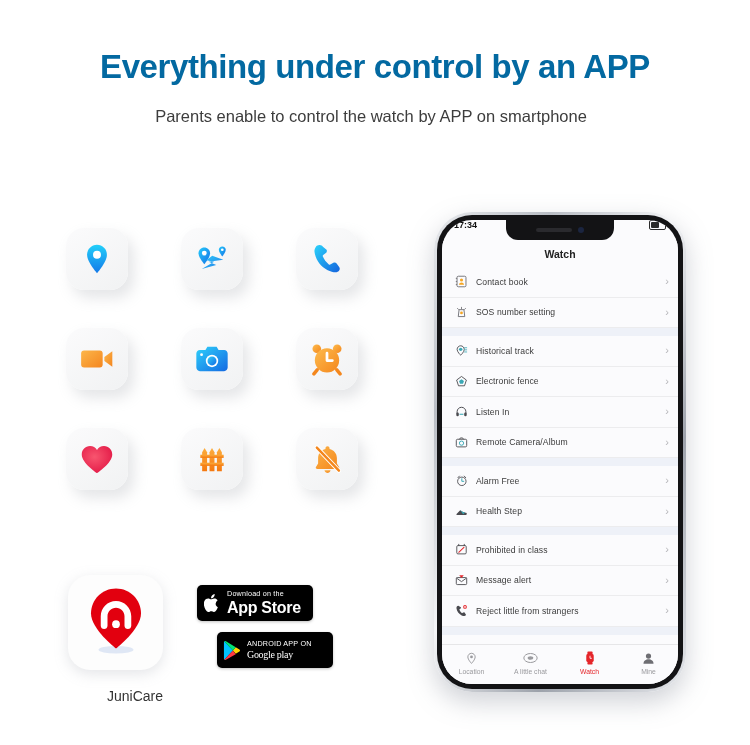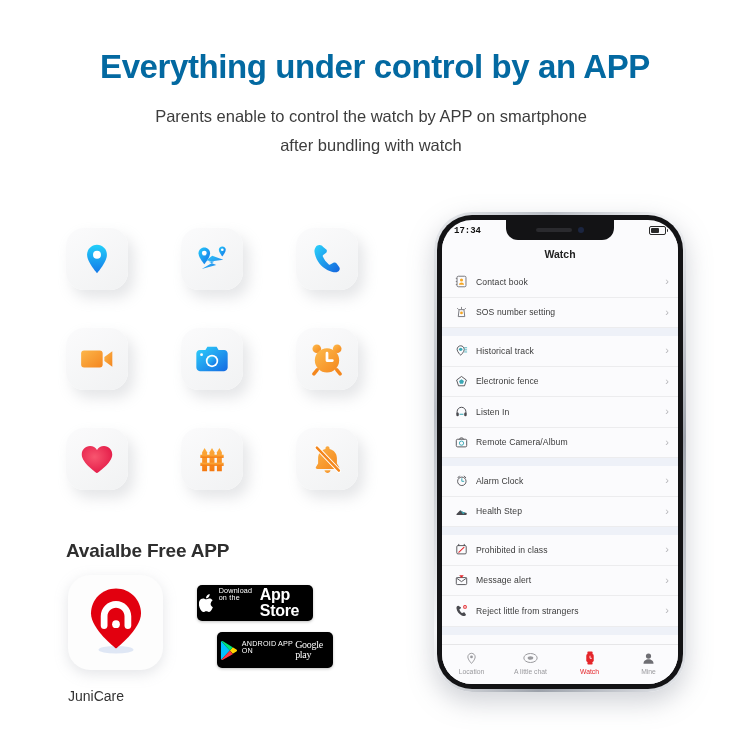--- a/index.html
+++ b/index.html
@@ -52,34 +52,34 @@
   }
   .app-icon-box{
     position:absolute;left:68px;top:575px;
     width:95px;height:95px;border-radius:22px;
     background:#fdfdfd;
     box-shadow:0 4px 14px rgba(150,155,165,0.26);
     display:flex;align-items:center;justify-content:center;
   }
   .app-icon-label{
     position:absolute;left:68px;top:688px;width:95px;
-    text-align:left;font-size:14px;color:#333;
+    text-align:right;font-size:14px;color:#333;
   }
 
   .badge{
     position:absolute;left:197px;
     width:116px;height:36px;border-radius:5px;
     background:#000;color:#fff;
     display:flex;align-items:center;
     box-shadow:0 1px 3px rgba(0,0,0,0.25);
   }
   .badge-appstore{top:585px;}
   .badge-googleplay{top:632px;margin-left:20px;}
   .badge .glyph{width:30px;display:flex;align-items:center;justify-content:center;}
-  .badge .txt{display:flex;flex-direction:row;justify-content:flex-start;line-height:1;}
+  .badge .txt{display:flex;flex-direction:column;justify-content:flex-start;line-height:1;}
   .badge .txt .small{font-size:7.2px;letter-spacing:0.2px;margin-bottom:2px;}
   .badge .txt .big{font-size:16px;font-weight:bold;letter-spacing:-0.3px;}
   .badge .txt .big.gp{font-size:10px;font-weight:normal;font-family:"Liberation Serif",serif;}
 
   
   .phone{
     position:absolute;left:434px;top:212px;
     width:252px;height:480px;
     border-radius:38px;
     background:linear-gradient(120deg,#e9ebee 0%,#b9bdc4 22%,#f4f5f7 46%,#9da2ab 72%,#e6e8ec 100%);
@@ -106,24 +106,24 @@
     position:absolute;left:50%;transform:translateX(-50%);top:0;
     width:108px;height:20px;background:#131315;
     border-bottom-left-radius:12px;border-bottom-right-radius:12px;
     z-index:5;display:flex;align-items:center;justify-content:center;gap:6px;
   }
   .notch .speaker{width:36px;height:3.5px;background:#2a2a2e;border-radius:2px;}
   .notch .cam{width:6px;height:6px;border-radius:50%;background:#1b2540;}
 
   .statusbar{
     height:21px;flex:0 0 21px;
-    display:flex;align-items:center;justify-content:space-between;
+    display:flex;justify-content:space-between;
     padding:0 12px;box-sizing:border-box;
     font-size:9px;font-weight:bold;color:#111;
-    position:relative;z-index:6;font-family:Liberation Mono, monospace;
+    position:relative;z-index:6;
   }
   .batt{width:15px;height:7.5px;border:1px solid #2a2a2a;border-radius:2px;position:relative;}
   .batt::after{content:"";position:absolute;right:-3px;top:2px;width:1.5px;height:3px;background:#2a2a2a;border-radius:0 1px 1px 0;}
   .batt i{position:absolute;left:1px;top:1px;bottom:1px;width:8px;background:#2a2a2a;border-radius:1px;display:block;}
 
   .nav-title{
     flex:0 0 26px;height:26px;
     display:flex;align-items:center;justify-content:center;
     font-size:10.5px;font-weight:bold;color:#222;
     background:#fbfbfd;
@@ -157,21 +157,20 @@
   .tab.active{color:#e5252a;}
 </style>
 </head>
 <body>
 
 <div class="page">
 
   <div class="headline">Everything under control by an APP</div>
   <div class="subline">
     <div>Parents enable to control the watch by APP on smartphone</div>
-    <div>after bundling with watch</div>
   </div>
 
   <div class="icon-grid">
 
     <div class="tile">
       <span>
       <svg width="34" height="34" viewBox="0 0 24 24">
         <defs>
               <linearGradient id="gblue1" x1="0" y1="0" x2="0" y2="1">
           <stop offset="0" stop-color="#22cffa"></stop>
@@ -309,21 +308,20 @@
             </defs>
         <path fill="url(#gor4)" d="M13 2.6c-.9 0-1.6.7-1.6 1.6v.6C8 5.5 5.6 8.4 5.6 11.9v4.3L3.9 19c-.4.6 0 1.4.8 1.4h16.6c.8 0 1.2-.8.8-1.4l-1.7-2.8v-4.3c0-3.5-2.4-6.4-5.8-7.1v-.6c0-.9-.7-1.6-1.6-1.6z"></path>
         <path fill="url(#gor4)" d="M10.6 21.5c.3 1.3 1.4 2.2 2.4 2.2s2.1-.9 2.4-2.2z"></path>
         <path d="M4.6 3.6L22 21.8" stroke="#ffffff" stroke-width="3.4" stroke-linecap="round"></path>
         <path d="M4.6 3.6L22 21.8" stroke="#f4861c" stroke-width="1.9" stroke-linecap="round"></path>
       </svg>
         </span>
     </div>
   </div>
 
-  <div class="free-title">Avaialbe Free APP</div>
 
   <div class="app-icon-box">
     <span>
     <svg width="66" height="70" viewBox="0 0 52 56">
       <ellipse cx="26" cy="51" rx="14" ry="3" fill="#dfe7f5"></ellipse>
       <path fill="#e2000f" d="M26 2C14.9 2 6 10.9 6 22c0 12.6 20 28 20 28s20-15.4 20-28C46 10.9 37.1 2 26 2z"></path>
       <path fill="#ffffff" d="M13.8 24.2c0-6.7 5.5-12.2 12.2-12.2s12.2 5.5 12.2 12.2v7.5c0 1.5-1.2 2.7-2.7 2.7s-2.7-1.2-2.7-2.7v-7.5c0-3.8-3-6.8-6.8-6.8s-6.8 3-6.8 6.8v7.5c0 1.5-1.2 2.7-2.7 2.7s-2.7-1.2-2.7-2.7z"></path>
       <circle cx="26" cy="30.5" r="3.1" fill="#ffffff"></circle>
     </svg></span>
   </div>
@@ -450,21 +448,21 @@
           <div class="group-gap"></div>
 
           <div class="row">
             <span class="ric">
               <svg width="13" height="13" viewBox="0 0 16 16">
                   <circle cx="8.4" cy="9" r="5.2" fill="none" stroke="#4a4a4f" stroke-width="1.1"></circle>
                   <path d="M8.4 5.8V9h2.4" stroke="#3aa8b5" stroke-width="1.2" stroke-linecap="round" fill="none"></path>
                   <path d="M3.6 4.6L5.4 2.6M13.2 4.6l-1.8-2" stroke="#4a4a4f" stroke-width="1.1" stroke-linecap="round"></path>
                 </svg>
             </span>
-            <span class="rlabel">Alarm Clock</span>
+            <span class="rlabel">Alarm Free</span>
             <span class="chev">›</span>
           </div>
           <div class="row">
             <span class="ric">
               <svg width="13" height="13" viewBox="0 0 16 16">
                   <path d="M1.6 11.4l4.8-5 3.4 2.2 4.6 1.2v1.6c0 .6-.5 1-1 1H2.6c-.6 0-1-.4-1-1z" fill="#4a4a4f"></path>
                   <path d="M6.4 6.4l3.4 2.2 2.6.7-2.4 2z" fill="#3aa8b5"></path>
                 </svg>
             </span>
             <span class="rlabel">Health Step</span>

